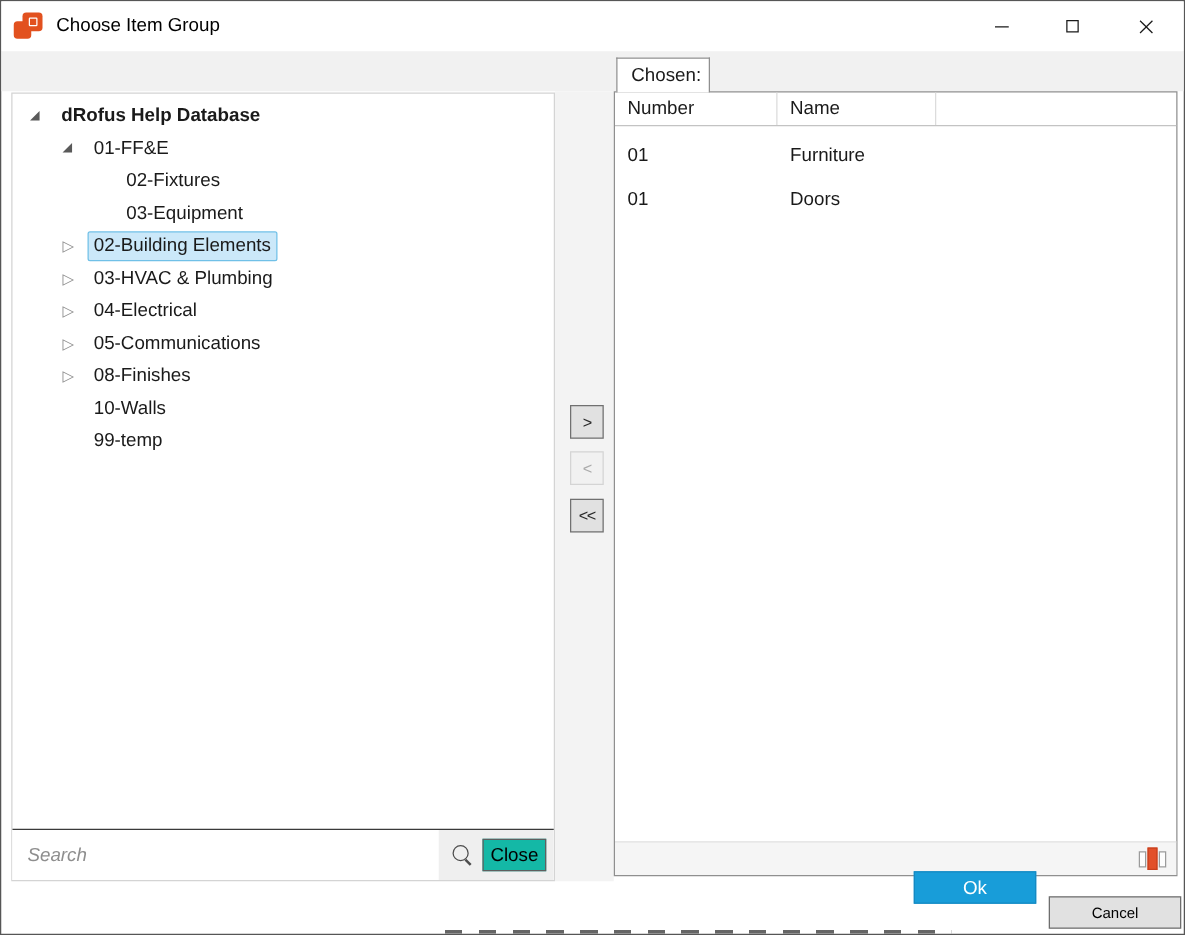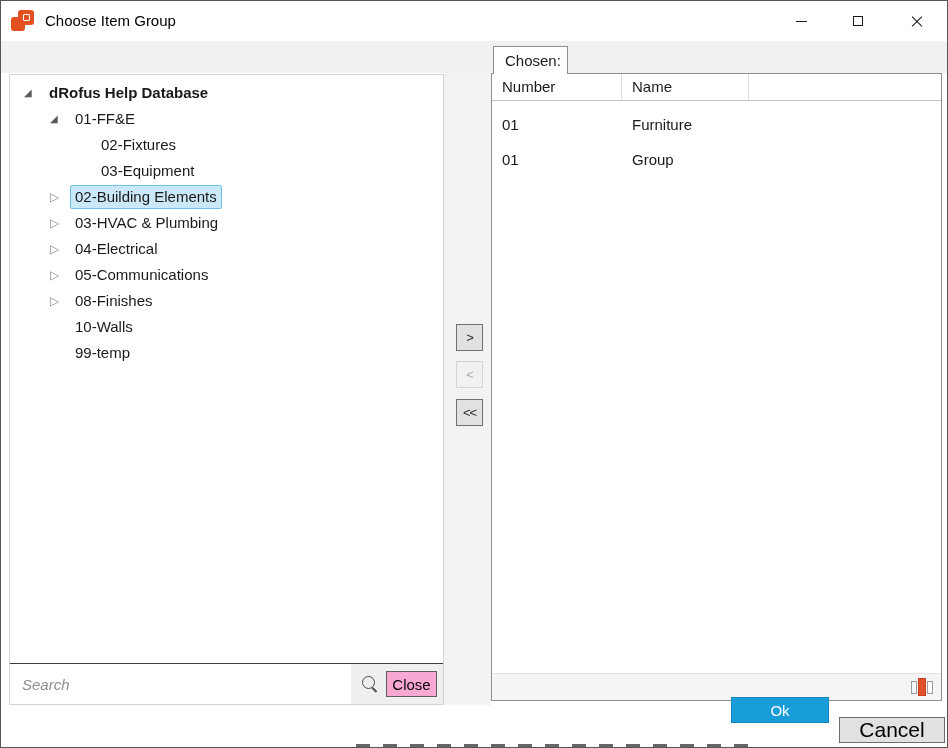--- a/index.html
+++ b/index.html
@@ -49,21 +49,21 @@
   .search-input{
     flex:1; border:none; outline:none; padding:0 0 0 12px; font-size:15px;
     font-family:"Liberation Sans", sans-serif; color:#1a1a1a; background:#fff;
   }
   .search-input::placeholder{ font-style:italic; color:#8e8e8e; }
   .search-right{ flex:0 0 92px; background:#efefef; display:flex; align-items:center; justify-content:flex-end; gap:7px; padding-right:6px; }
   .mag-icon{ position:relative; width:18px; height:18px; flex:0 0 18px; }
   .mag-icon::before{ content:""; position:absolute; left:1px; top:1px; width:11px; height:11px; border:1.5px solid #4d4d4d; border-radius:50%; }
   .mag-icon::after{ content:""; position:absolute; left:12px; top:12px; width:6px; height:1.5px; background:#4d4d4d; transform:rotate(45deg); transform-origin:0 0; }
   .close-btn{
-    width:51px; height:26px; background:#f9a8d4; border:1px solid #5f5f5f;
+    width:51px; height:26px; background:#14b8a6; border:1px solid #5f5f5f;
     font-family:"Liberation Sans", sans-serif; font-size:15px; color:#000;
   }
 
   
   .xfer-btn{
     position:absolute; left:455px; width:27px; height:27px;
     background:#e1e1e1; border:1px solid #707070; color:#2b2b2b;
     font-family:"Liberation Sans", sans-serif; font-size:13px; letter-spacing:-1px;
     display:flex; align-items:center; justify-content:center;
   }
@@ -97,21 +97,21 @@
 
   
   .btn-ok{
     position:absolute; left:730px; top:696px; width:98px; height:26px;
     background:#189dd9; border:1px solid #1489c2; color:#fff;
     font-family:"Liberation Sans", sans-serif; font-size:15px;
   }
   .btn-cancel{
     position:absolute; left:838px; top:716px; width:106px; height:26px;
     background:#e1e1e1; border:1px solid #6e6e6e; color:#000;
-    font-family:"Liberation Sans", sans-serif; font-size:21px;
+    font-family:"Liberation Sans", sans-serif; font-size:12px;
   }
   .bottom-artifact{
     position:absolute; left:355px; bottom:0; width:405px; height:3px; opacity:.8;
     background:repeating-linear-gradient(90deg,#3f3f3f 0 14px, transparent 14px 27px);
   }
 </style>
 </head>
 <body>
 
 <div class="window">
@@ -205,21 +205,21 @@
       <div class="th c2">Name</div>
       <div class="th c3"></div>
     </div>
     <div class="tbody" id="chosen-rows">
         <div class="trow">
           <span class="td c1">01</span>
           <span class="td c2">Furniture</span>
         </div>
         <div class="trow">
           <span class="td c1">01</span>
-          <span class="td c2">Group</span>
+          <span class="td c2">Doors</span>
         </div>
       </div>
     <div class="panel-footer">
       <span class="columns-icon">
         <span class="bar-side"></span>
           <span class="bar-mid"></span>
           <span class="bar-side"></span>
       </span>
     </div>
   </div>

